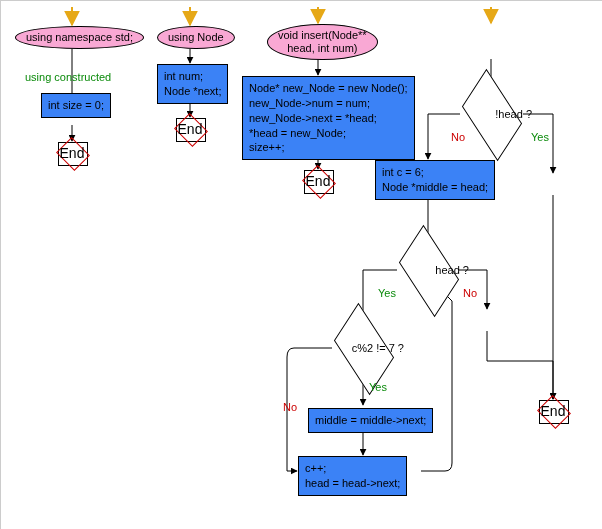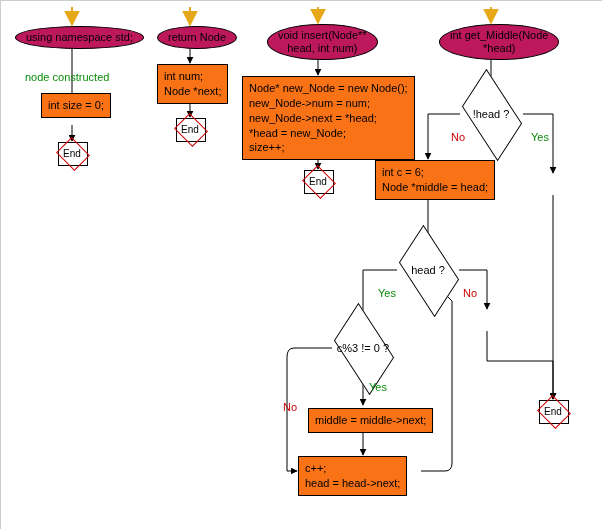--- a/index.html
+++ b/index.html
@@ -1,29 +1,29 @@
 <!DOCTYPE html>
 <html><head>
 <meta charset="utf-8">
 <style>
   html,body{margin:0;padding:0;font-family:Arial,Helvetica,sans-serif;font-size:11px;color:#000;background:#fff}
   .canvas{position:relative;width:602px;height:529px;border:1px solid #ccc;overflow:hidden}
   .node{position:absolute;box-sizing:border-box;text-align:center}
-  .start{border:1px solid #000;border-radius:50%;padding:4px 10px;background:#be185d;white-space:pre;line-height:1.2}
-  .rect{border:1px solid #000;background:#f97316;padding:4px 6px;text-align:left;white-space:pre;line-height:1.35}
+  .start{border:1px solid #000;border-radius:50%;padding:4px 10px;background:#f9a8d4;white-space:pre;line-height:1.2}
+  .rect{border:1px solid #000;background:#3b82f6;padding:4px 6px;text-align:left;white-space:pre;line-height:1.35}
   .label{color:#000;background:transparent;white-space:nowrap}
   .label.green{color:#0a8a0a}
   .label.red{color:#c00}
   .diamond{width:62px;height:42px}
   .diamond .d-shape{position:absolute;left:0;top:0;width:100%;height:100%;border:1px solid #000;transform:rotate(45deg) skew(12deg,12deg);background:#fff}
-  .diamond .d-text{position:absolute;left:-10px;right:-10px;top:50%;transform:translateY(-50%);text-align:center;white-space:nowrap}
+  .diamond .d-text{position:absolute;left:-10px;right:-10px;top:50%;transform:translateY(-50%);text-align:right;white-space:nowrap}
   .end-node{width:28px;height:22px}
   .end-node .e-box{position:absolute;left:0;top:0;width:100%;height:100%;border:1px solid #000;background:#fff}
   .end-node .e-dia{position:absolute;left:2px;top:1px;width:24px;height:20px;border:1px solid #c00;transform:rotate(45deg);}
-  .end-node .e-text{position:absolute;left:0;right:0;top:50%;transform:translateY(-50%);text-align:center;font-size:10px}
+  .end-node .e-text{position:absolute;left:0;right:0;top:50%;transform:translateY(-50%);text-align:center;font-size:14px}
   svg.edges{position:absolute;left:0;top:0;width:602px;height:529px;pointer-events:none}
 </style>
 </head>
 <body>
 
 <div class="canvas">
 
   <svg class="edges">
     <defs>
       <marker id="ah" viewBox="0 0 10 10" refX="9" refY="5" markerWidth="7" markerHeight="7" orient="auto-start-reverse">
@@ -66,29 +66,29 @@
     <path d="M331 347 L293 347 Q286 347 286 356 L286 470 L296 470" fill="none" stroke="#000" marker-end="url(#ah)"></path>
 
     <path d="M420 470 L444 470 Q451 470 451 462 L451 300 L442 291" fill="none" stroke="#000" marker-end="url(#ah)"></path>
 
     <path d="M486 330 L486 360 L552 360 L552 398" fill="none" stroke="#000" marker-end="url(#ah)"></path>
 
     <path d="M552 194 L552 398" fill="none" stroke="#000" marker-end="url(#ah)"></path>
   </svg>
 
   <div class="node start" style="left:14px;top:25px">using namespace std;</div>
-  <div class="node label green" style="left:24px;top:70px">node constructed</div>
+  <div class="node label green" style="left:24px;top:70px">using constructed</div>
   <div class="node rect" style="left:40px;top:92px">int size = 0;</div>
   <div class="node end-node" style="left:57px;top:141px">
     <div class="e-box"></div>
       <div class="e-dia"></div>
       <div class="e-text">End</div>
   </div>
 
-  <div class="node start" style="left:156px;top:25px">return Node</div>
+  <div class="node start" style="left:156px;top:25px">using Node</div>
   <div class="node rect" style="left:156px;top:63px">int num;
 Node *next;</div>
   <div class="node end-node" style="left:175px;top:117px">
     <div class="e-box"></div>
       <div class="e-dia"></div>
       <div class="e-text">End</div>
   </div>
 
   <div class="node start" style="left:266px;top:23px">void insert(Node**
 head, int num)</div>
@@ -96,22 +96,20 @@
 new_Node-&gt;num = num;
 new_Node-&gt;next = *head;
 *head = new_Node;
 size++;</div>
   <div class="node end-node" style="left:303px;top:169px">
     <div class="e-box"></div>
       <div class="e-dia"></div>
       <div class="e-text">End</div>
   </div>
 
-  <div class="node start" style="left:438px;top:23px">int get_Middle(Node
-*head)</div>
 
   <div class="node diamond" style="left:459px;top:92px">
     <div class="d-shape"></div>
       <div class="d-text">!head ?</div>
   </div>
   <div class="node label green" style="left:530px;top:130px">Yes</div>
   <div class="node label red" style="left:450px;top:130px">No</div>
 
   <div class="node rect" style="left:374px;top:159px">int c = 6;
 Node *middle = head;</div>
@@ -119,21 +117,21 @@
   <div class="node diamond" style="left:396px;top:248px">
     <div class="d-shape"></div>
       <div class="d-text">head ?</div>
   </div>
   <div class="node label green" style="left:377px;top:286px">Yes</div>
   <div class="node label red" style="left:462px;top:286px">No</div>
 
 
   <div class="node diamond" style="left:331px;top:326px">
     <div class="d-shape"></div>
-      <div class="d-text">c%3 != 0 ?</div>
+      <div class="d-text">c%2 != 7 ?</div>
   </div>
   <div class="node label green" style="left:368px;top:380px">Yes</div>
   <div class="node label red" style="left:282px;top:400px">No</div>
 
   <div class="node rect" style="left:307px;top:407px">middle = middle-&gt;next;</div>
   <div class="node rect" style="left:297px;top:455px">c++;
 head = head-&gt;next;</div>
 
   <div class="node end-node" style="left:538px;top:399px">
     <div class="e-box"></div>

